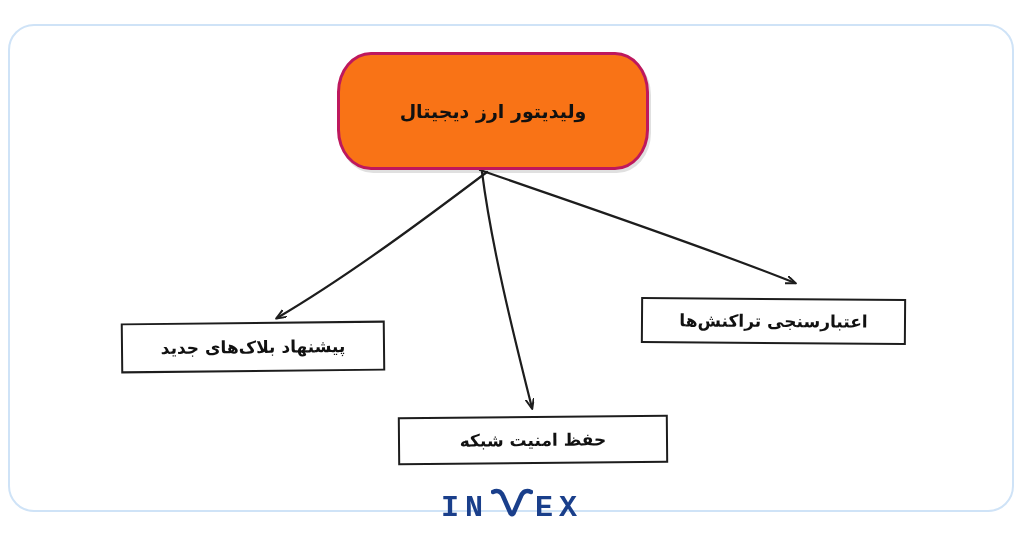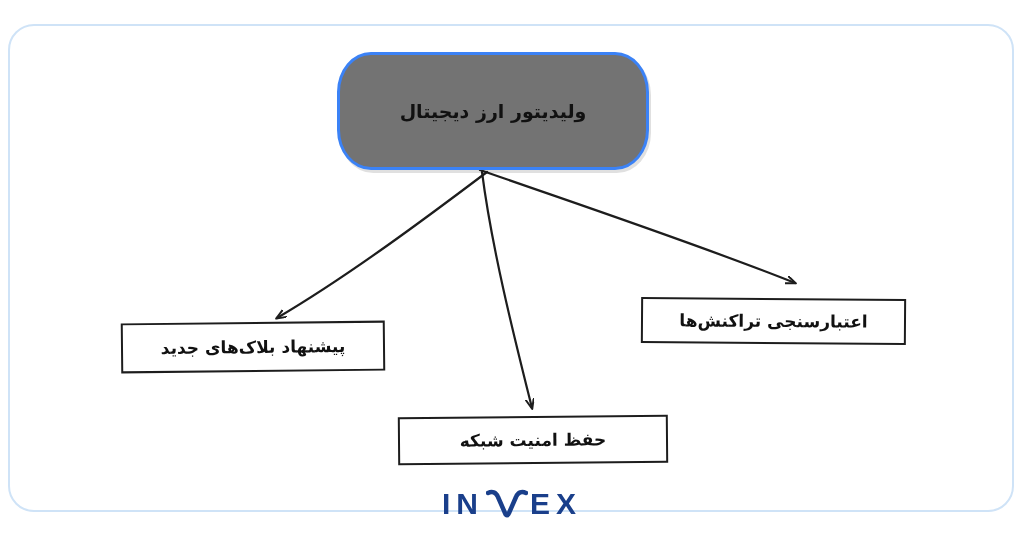--- a/index.html
+++ b/index.html
@@ -54,22 +54,22 @@
     font-weight: bold;
     color: #111111;
     letter-spacing: 0;
   }
 
   .node-root {
     left: 337px;
     top: 52px;
     width: 312px;
     height: 118px;
-    background: #737373;
-    border: 3px solid #3b82f6;
+    background: #f97316;
+    border: 3px solid #be185d;
     border-radius: 34px / 40px;
     font-size: 19px;
     box-shadow: 2px 3px 0 rgba(0,0,0,0.12);
   }
 
   .node-box {
     background: #ffffff;
     border: 2.5px solid #1d1d1d;
     font-size: 17px;
   }
@@ -103,27 +103,27 @@
     left: 0;
     right: 0;
     bottom: 10px;
     height: 46px;
     display: flex;
     align-items: center;
     justify-content: center;
     gap: 0px;
   }
   .logo-text {
-    font-family: Liberation Sans, sans-serif;
+    font-family: Liberation Mono, monospace;
     font-weight: bold;
     font-size: 30px;
     letter-spacing: 6px;
     color: #1a3f8b;
     display: flex;
-    align-items: flex-start;
+    align-items: flex-end;
     direction: ltr;
   }
   .logo-mark {
     display: inline-block;
     margin: 0 2px;
     position: relative;
     top: 2px;
   }
 </style>
 </head>

